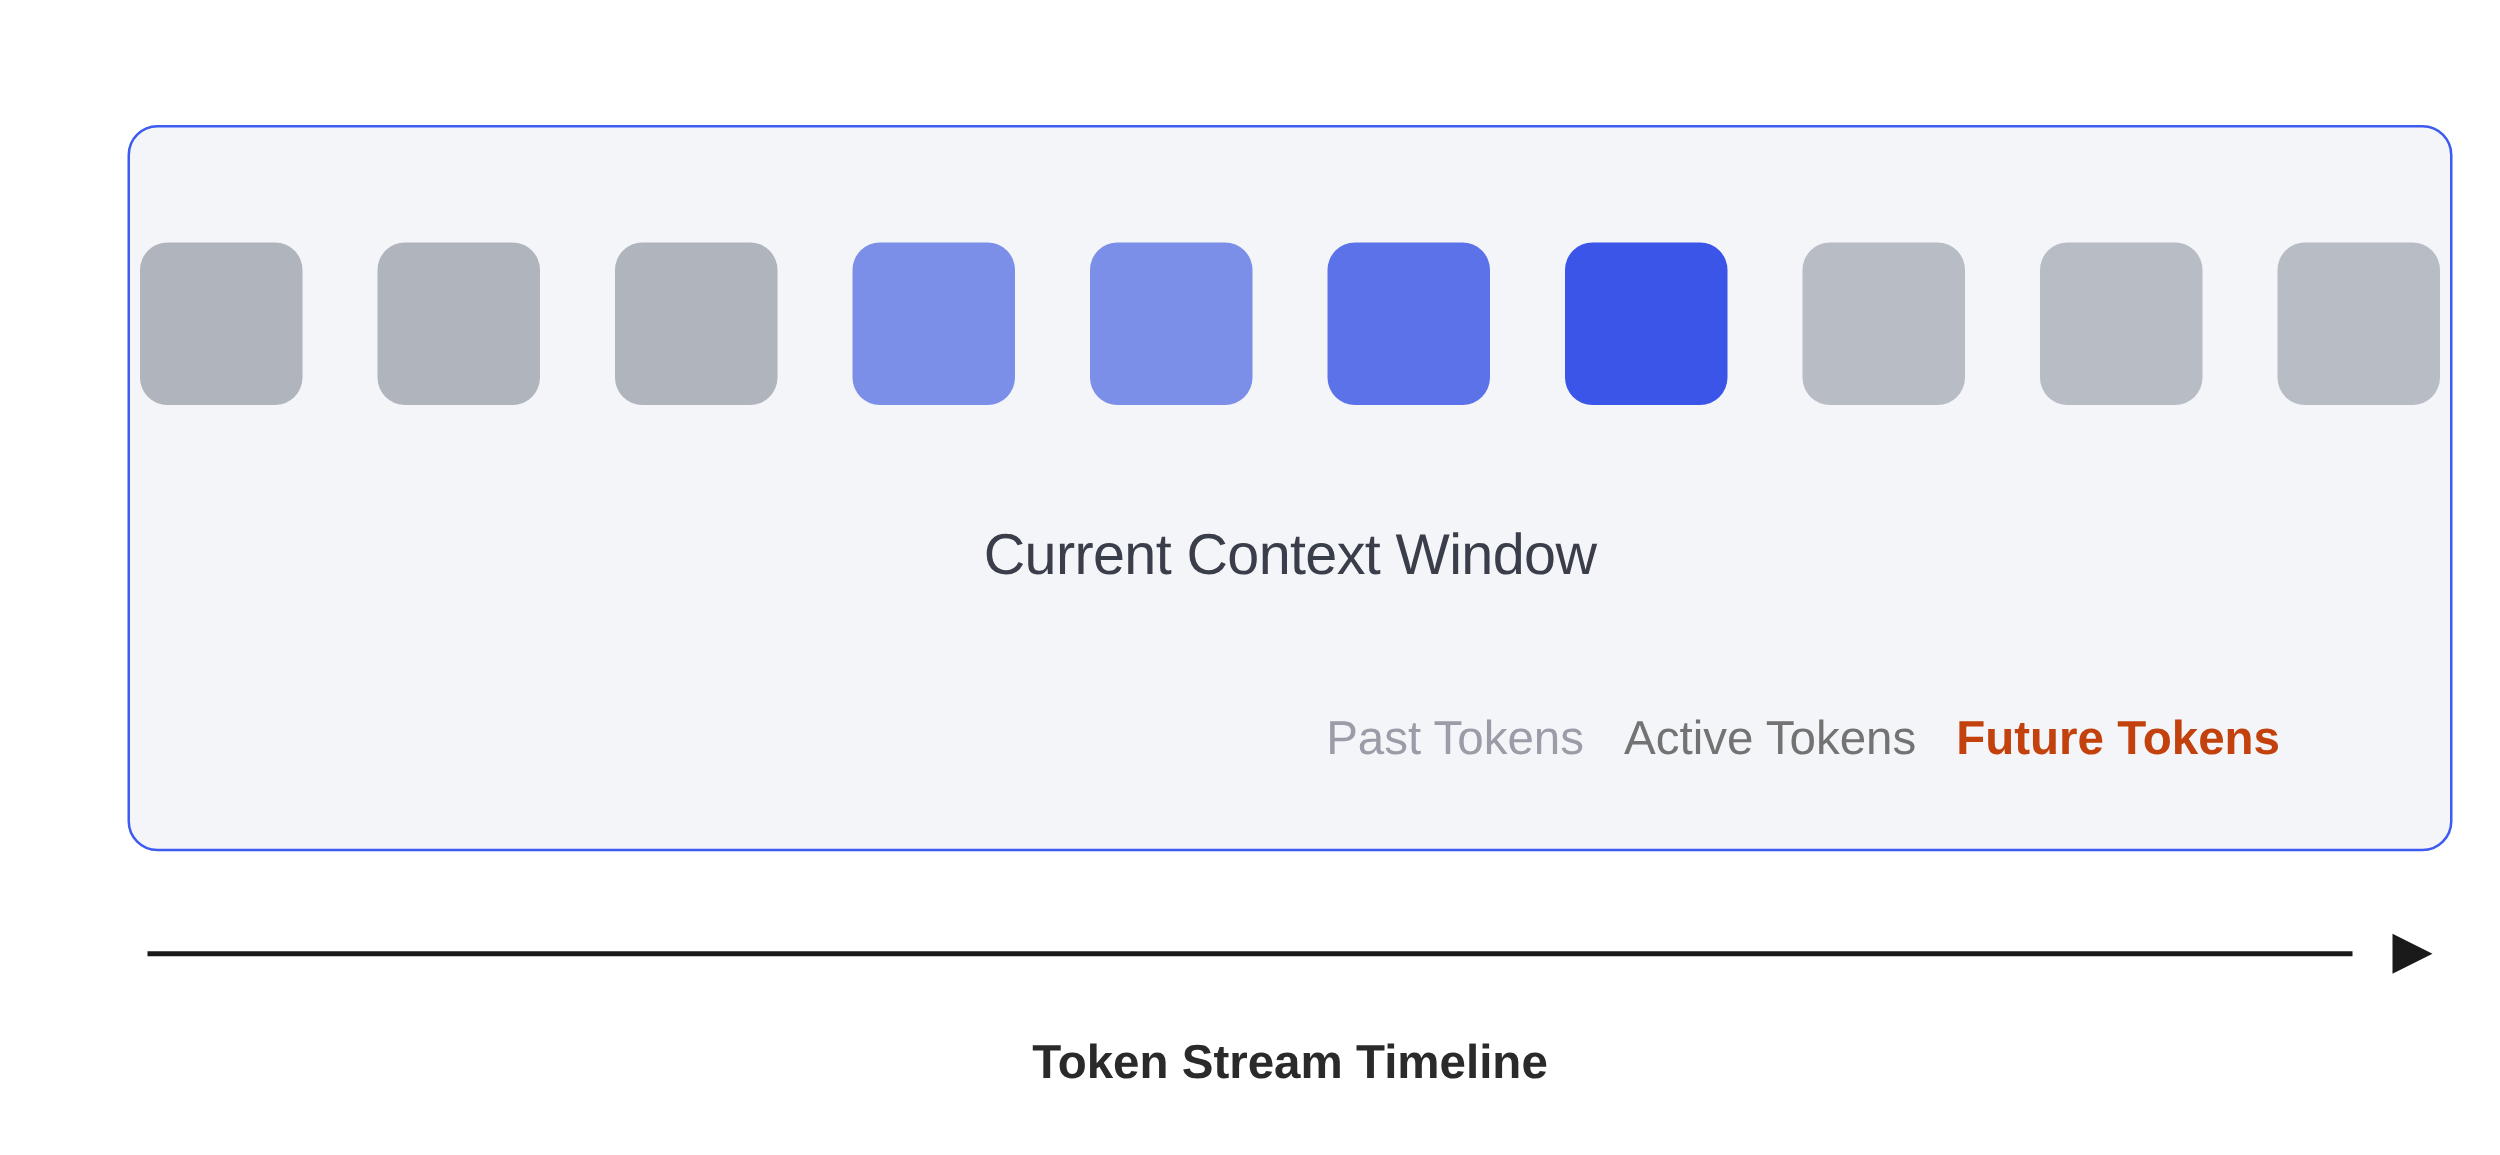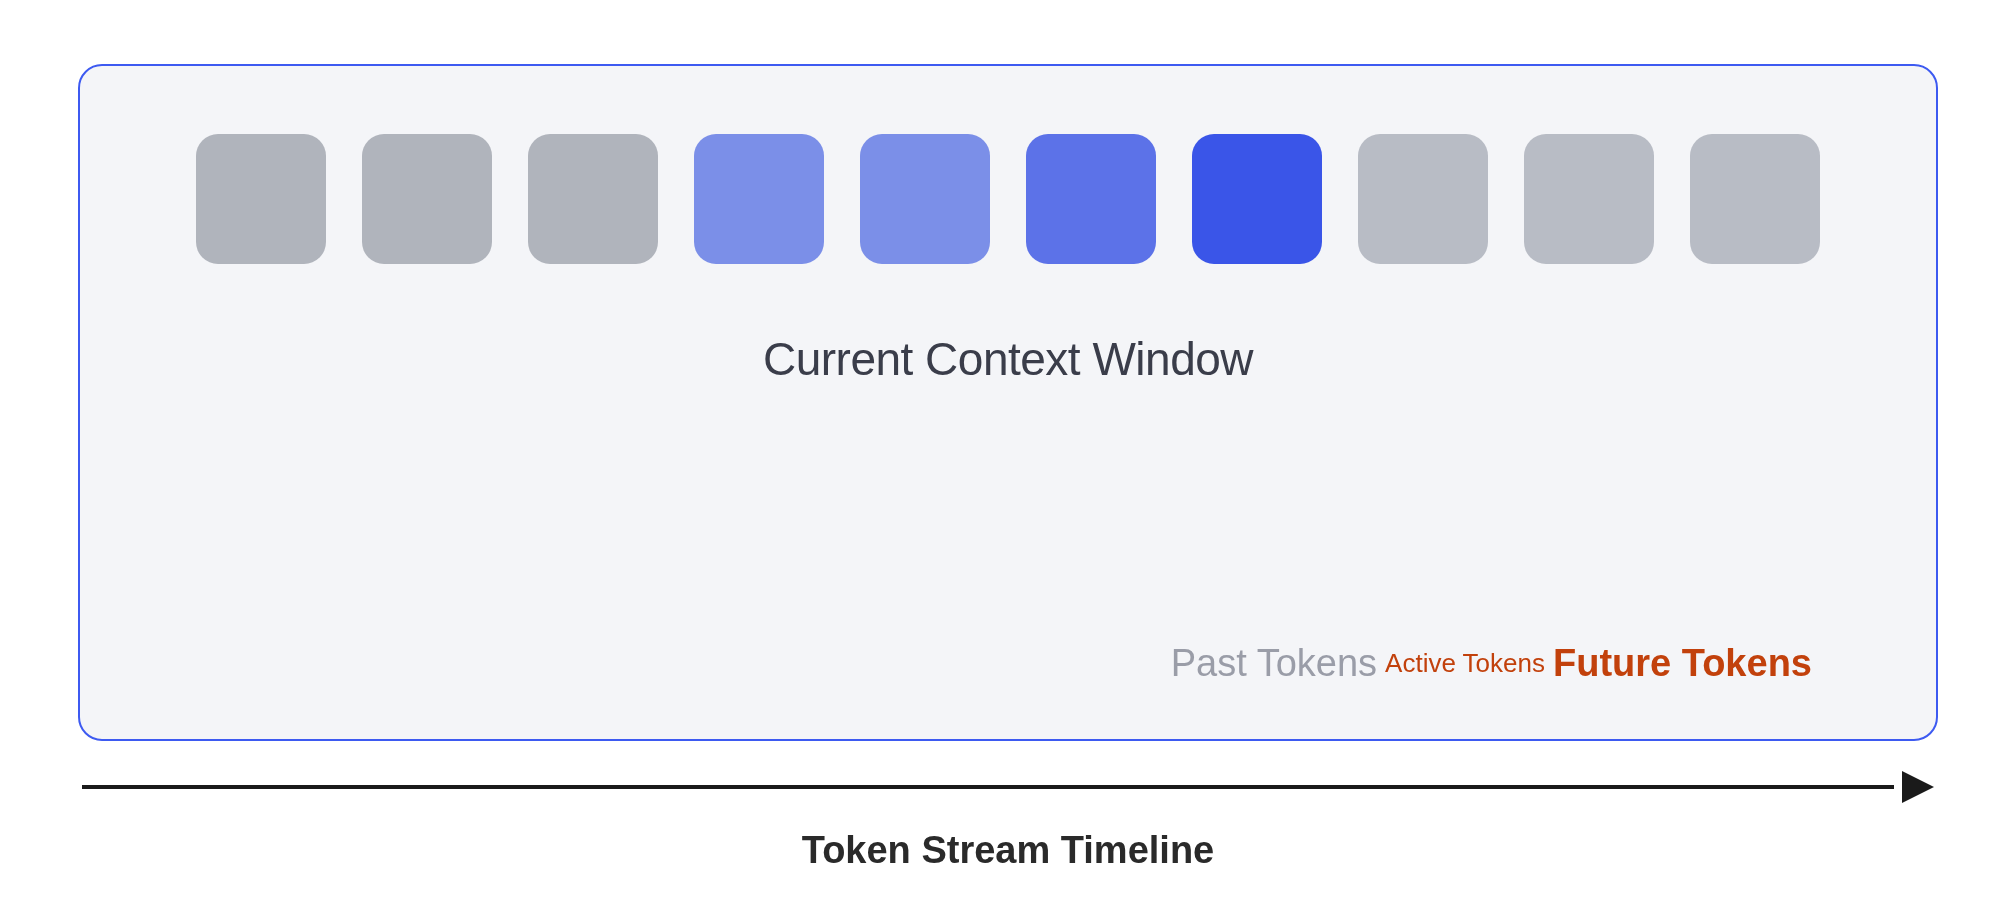--- a/index.html
+++ b/index.html
@@ -1,17 +1,17 @@
 <!DOCTYPE html>
 <html><head>
   <meta charset="utf-8">
   <style>
     * {
       box-sizing: border-box;
-      margin: 4px;
+      margin: 16px;
       padding: 0;
     }
 
     body {
       width: 2000px;
       height: 924px;
       background: #ffffff;
       display: flex;
       align-items: center;
       justify-content: center;
@@ -96,22 +96,22 @@
       margin-bottom: 50px;
     }
 
     .token-label-past {
       font-size: 38px;
       color: #9a9da8;
       font-weight: 400;
     }
 
     .token-label-active {
-      font-size: 26px;
-      color: #c2410c;
+      font-size: 38px;
+      color: #737373;
       font-weight: 400;
     }
 
     .token-label-future {
       font-size: 38px;
       color: #c2410c;
       font-weight: 700;
     }
 
     .timeline-row {

